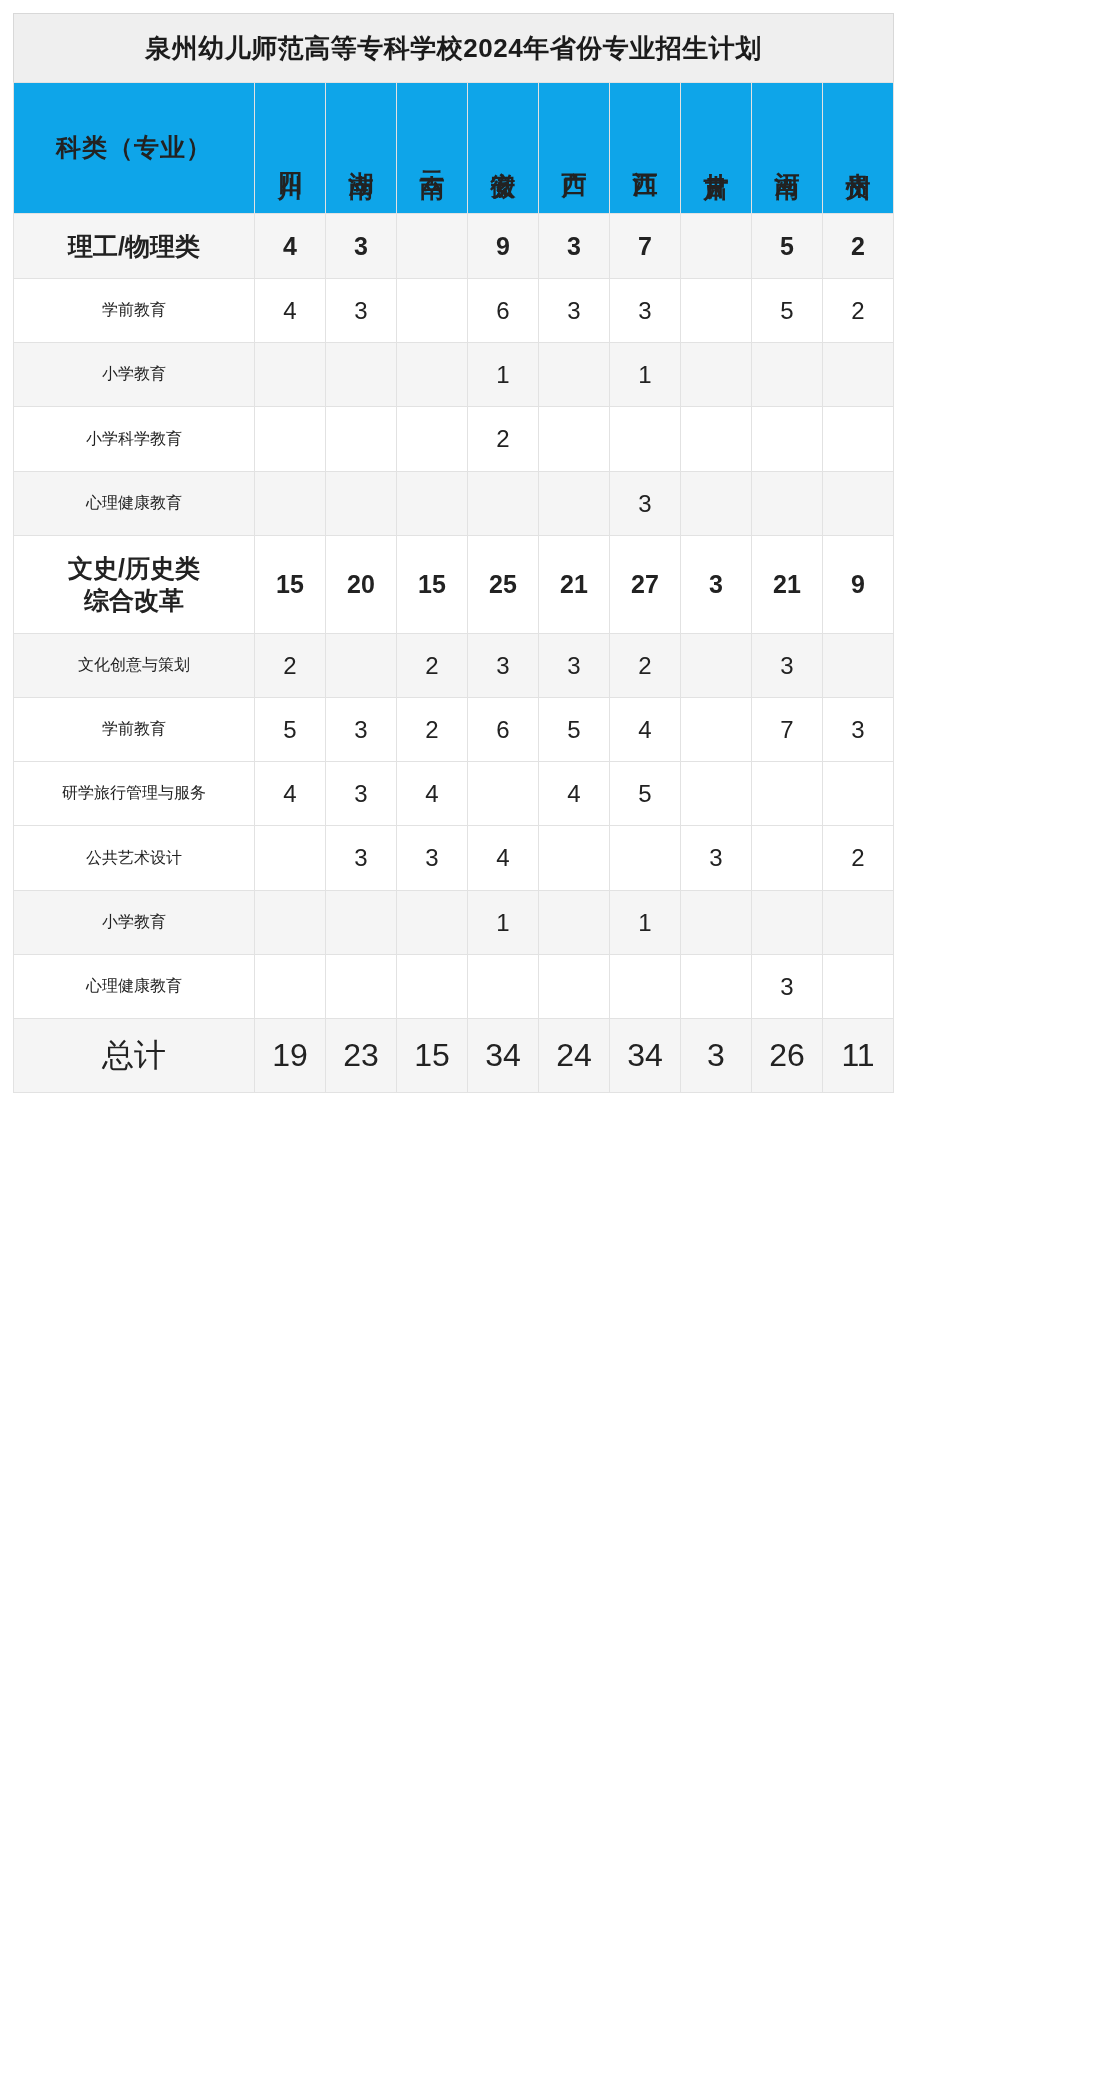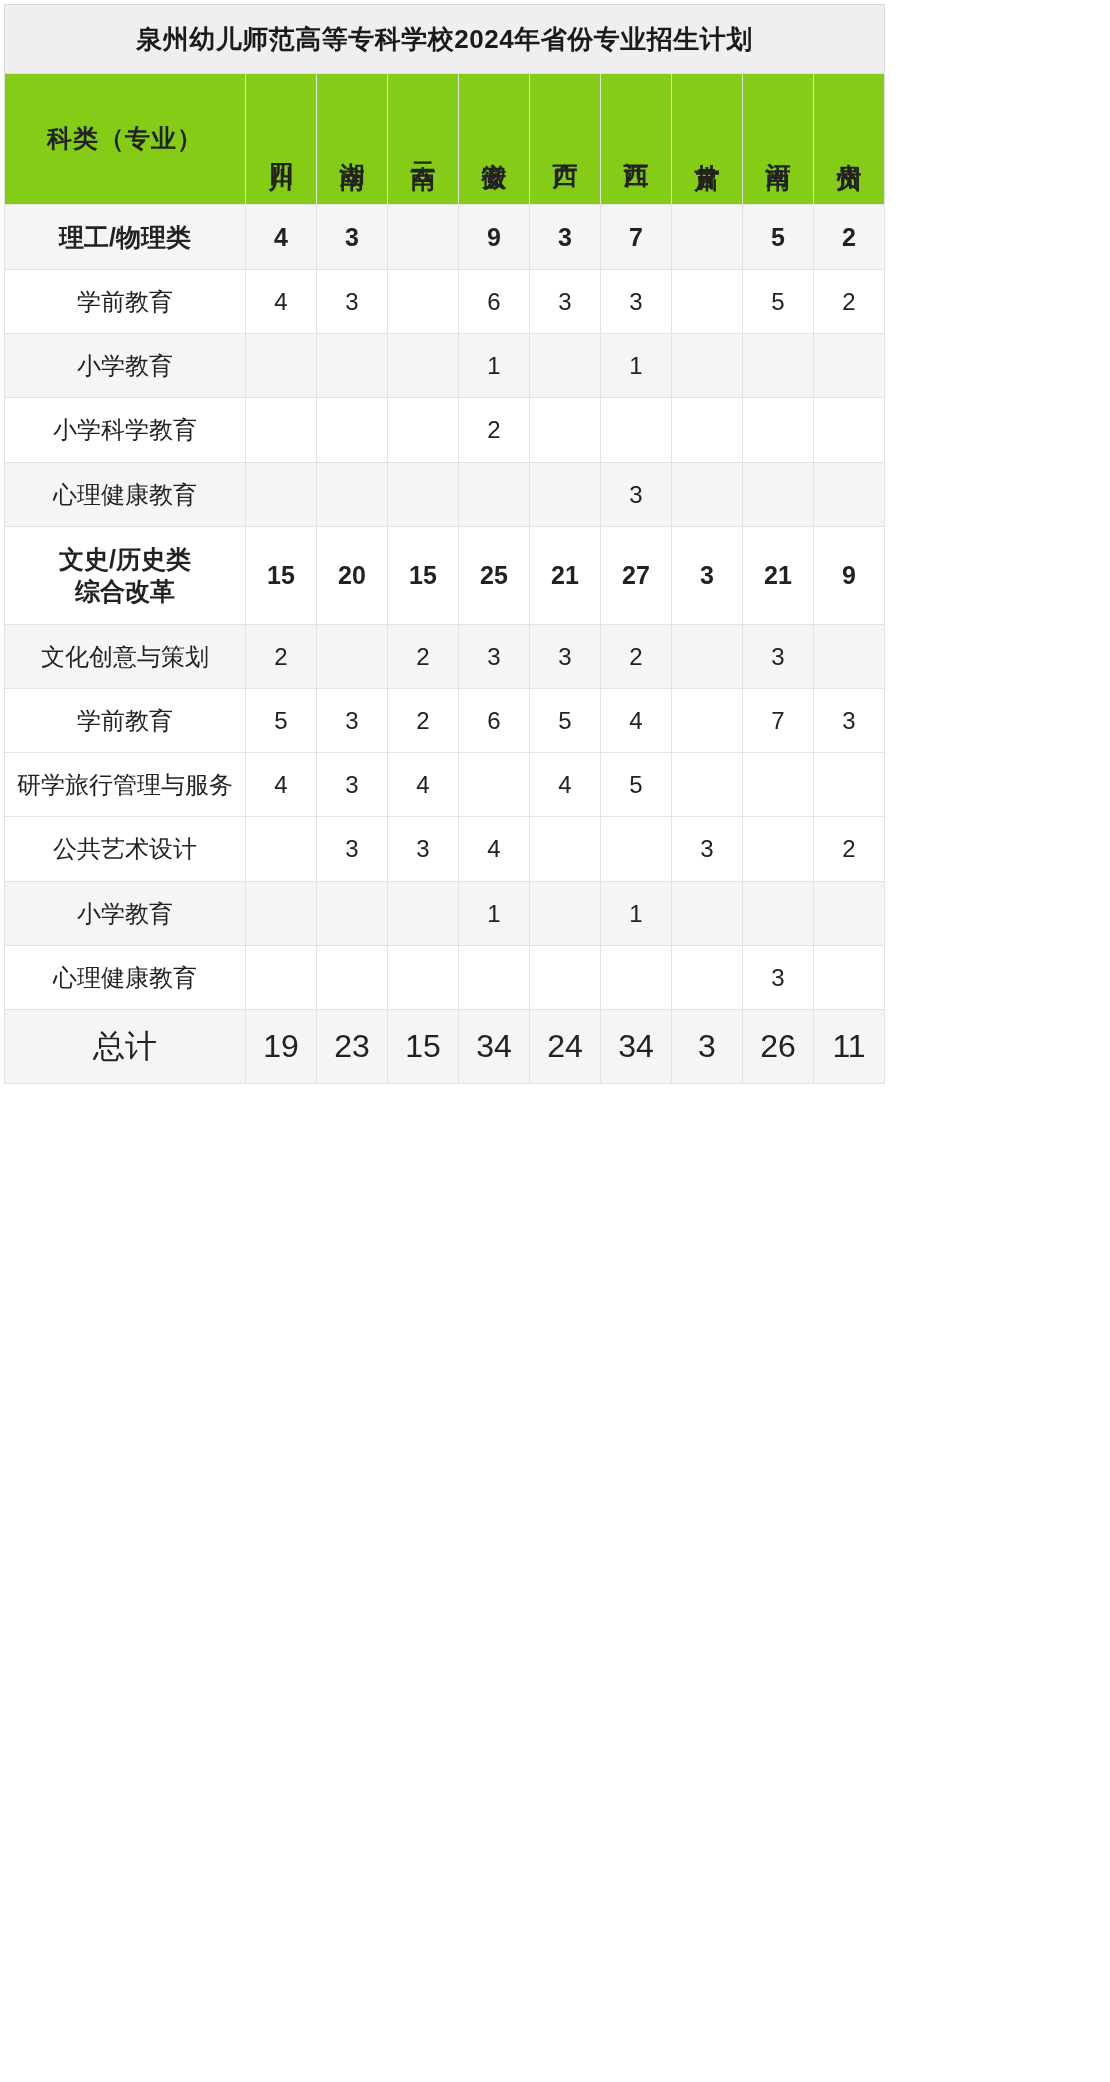--- a/index.html
+++ b/index.html
@@ -8,21 +8,21 @@
     background: #ffffff;
   }
   body {
     width: 1110px;
     font-family: "Liberation Sans", sans-serif;
     -webkit-font-smoothing: antialiased;
   }
   #sheet {
     width: 836px;
     margin: 0;
-    padding: 4px;
+    padding: 13px;
   }
   table {
     border-collapse: collapse;
     width: 836px;
     table-layout: fixed;
   }
   caption {
     caption-side: top;
     background: #efefef;
     border: 1px solid #d8d8d8;
@@ -36,21 +36,21 @@
   }
   th, td {
     border: 1px solid #e2e2e2;
     text-align: center;
     vertical-align: middle;
     color: #222222;
     font-size: 22px;
     line-height: 1.3;
   }
   thead th {
-    background: #84cc16;
+    background: #0ea5e9;
     font-size: 25px;
     font-weight: 700;
     padding: 10px 2px;
     height: 110px;
   }
   th.head-cat {
     width: 236px;
     font-size: 25px;
     font-weight: 700;
     letter-spacing: 1px;
@@ -71,21 +71,21 @@
   tbody tr.row-plain td {
     background: #ffffff;
   }
   tbody tr.group td {
     font-weight: 700;
     font-size: 25px;
   }
   td.cat {
     width: 236px;
     padding: 16px 10px;
-    font-size: 24px;
+    font-size: 16px;
   }
   tbody tr.group td.cat {
     font-size: 25px;
     margin-top: 36px;
   }
   td.num {
     width: 66px;
     font-size: 24px;
     padding: 16px 0;
   }

